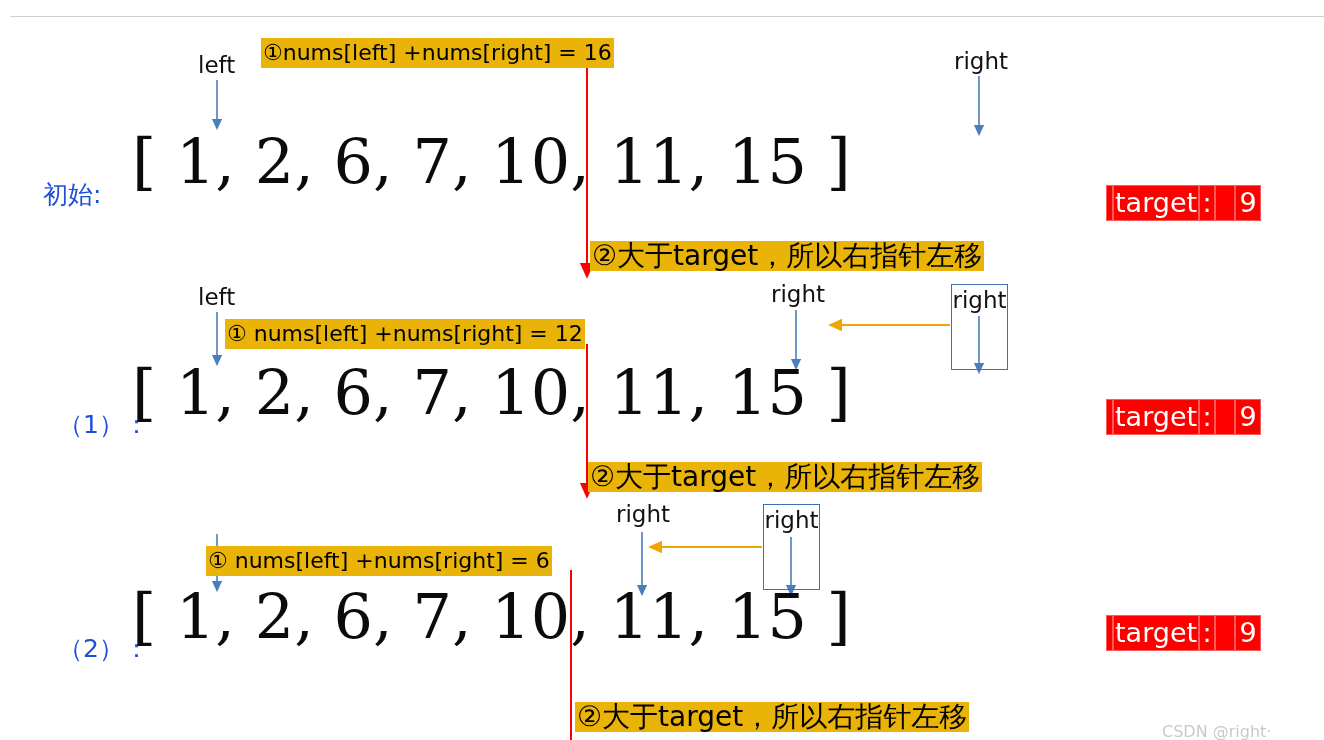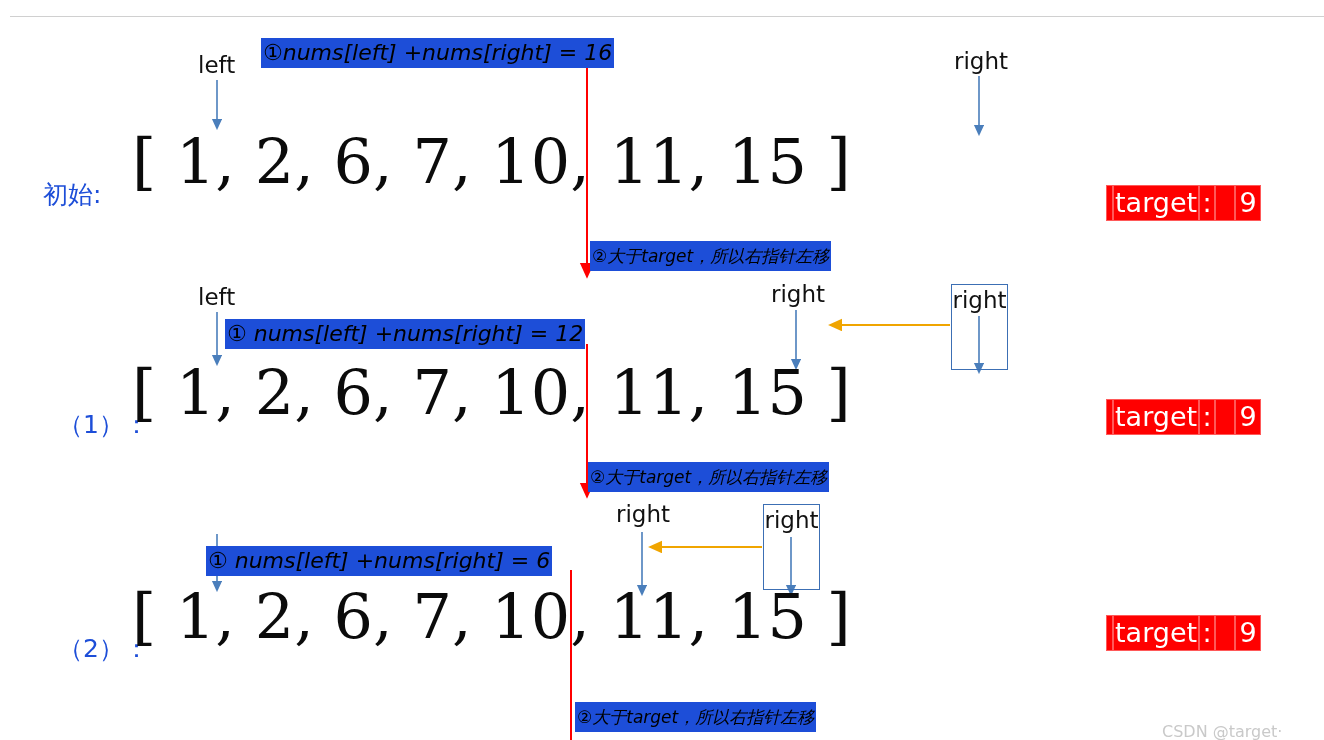--- a/index.html
+++ b/index.html
@@ -32,32 +32,31 @@
     font-size:62px;
     line-height:1;
     color:#0b0b0b;
     white-space:pre;
     font-weight:400;
   }
 
   
   .hl{
     position:absolute;
-    background:#1d4ed8;
+    background:#eab308;
     color:#000;
     font-family:"DejaVu Sans","Liberation Sans",sans-serif;
     font-size:22px;
     line-height:28px;
     white-space:nowrap;
     padding:1px 2px;
-    font-style:italic;
   }
   .hl.cjk{
     font-family:"DejaVu Sans","Liberation Sans",sans-serif;
-    font-size:17px;
+    font-size:28px;
   }
 
   
   .target{
     position:absolute;
     background:#ff0000;
     color:#ffffff;
     font-family:"DejaVu Sans","Liberation Sans",sans-serif;
     font-size:27px;
     line-height:36px;
@@ -214,15 +213,15 @@
   <div class="target" style="left:1096px;top:603px;">
     <span class="cell c-pad"></span>
     <span class="cell c-word">target</span>
     <span class="cell c-colon">:</span>
     <span class="cell c-gap"></span>
     <span class="cell c-val">9</span>
   </div>
 
   <div class="hl cjk" style="left:565px;top:690px;">②大于target，所以右指针左移</div>
 
-  <div class="watermark" style="left:1152px;top:710px;">CSDN @target·</div>
+  <div class="watermark" style="left:1152px;top:710px;">CSDN @right·</div>
 
 </div>
 
 </body></html>

